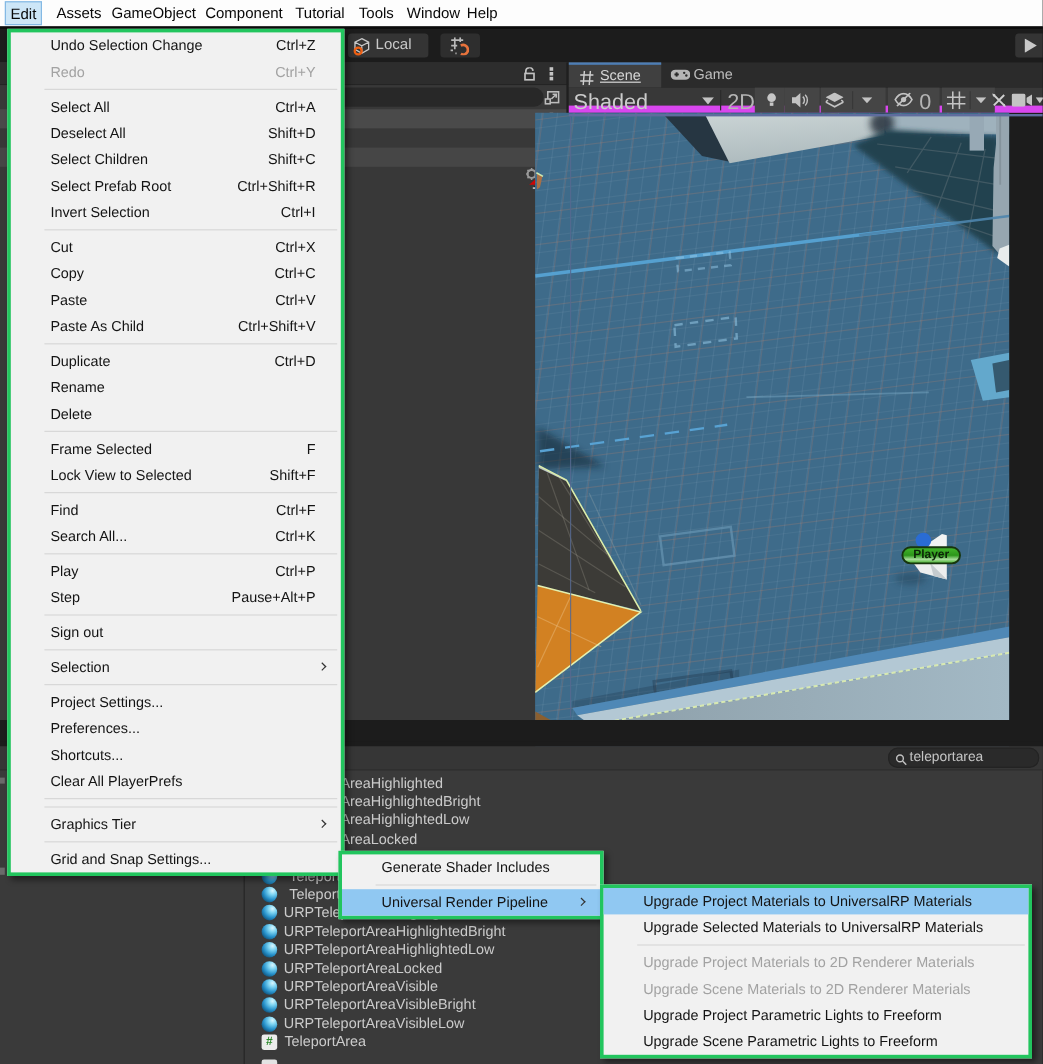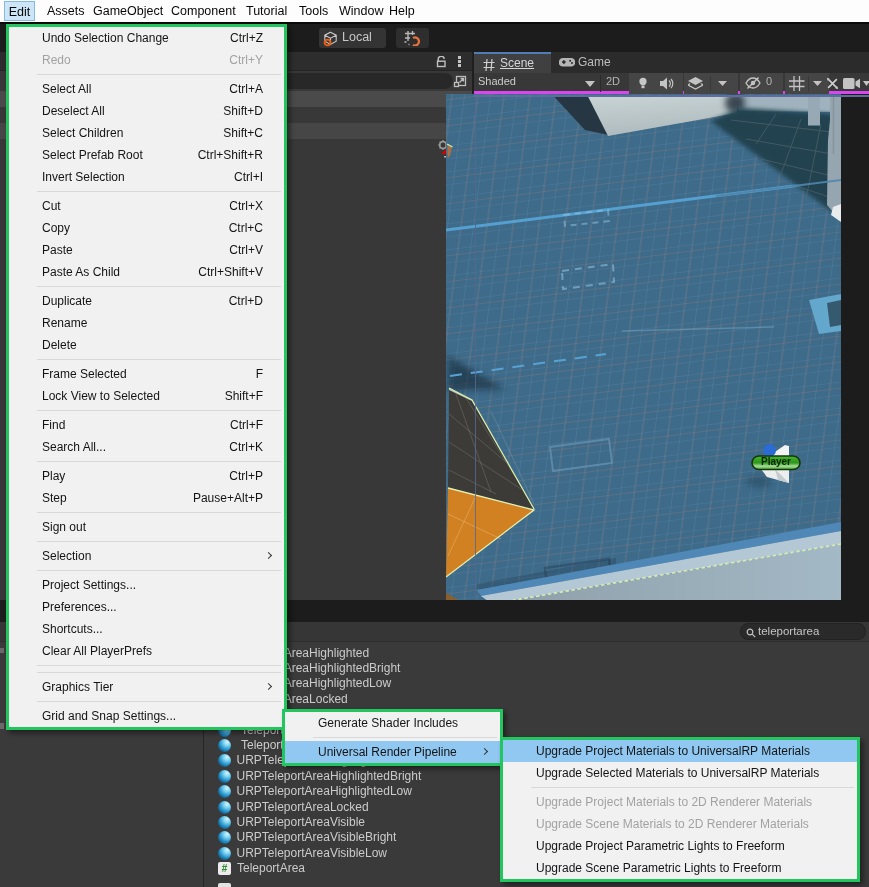--- a/index.html
+++ b/index.html
@@ -12,41 +12,41 @@
   #menubar { left:0; top:0; width:869px; height:22px; background:#fdfdfd; }
   #menubar .mi { position:absolute; top:1px; height:20px; line-height:20px;
     font-size:12.5px; color:#080808; }
   #mi-edit { left:4px; top:1px; height:20px; width:31px; text-align:center;
     background:#cde6f7; border:1px solid #84b9e4; line-height:18px; }
   #blackline { left:0; top:22px; width:869px; height:2px; background:#0b0b0b; }
 
   
   #toolbar { left:0; top:24px; width:869px; height:28px; background:#1c1c1c; }
   .tbtn { position:absolute; background:#343434; border-radius:3px; color:#c9c9c9;
-    font-size:12.5px;margin-left:29px; }
+    font-size:12.5px; }
 
   
   #hier { left:0; top:52px; width:474px; height:548px; background:#383838; }
   #hier-tabstrip { left:0; top:0; width:474px; height:19px; background:#2d2d2d;
     border-bottom:1px solid #242424; }
   #hier-search-row { left:0; top:19px; width:474px; height:20px; background:#383838; }
   #hier-scene-row { left:0; top:39px; width:474px; height:16px; background:#4a4a4a; }
   #hier-sel-row { left:0; top:71px; width:472px; height:16px; background:#464646; }
   .chev { position:absolute; width:7px; height:7px; border-right:2px solid #a2a2a2;
     border-top:2px solid #a2a2a2; transform:rotate(45deg); }
   #hier-right-border { left:472px; top:52px; width:2px; height:548px; background:#1f1f1f; }
 
   
   #scenetabs { left:474px; top:52px; width:395px; height:21px; background:#2b2b2b; }
   #tab-scene { position:absolute; left:0; top:0; width:77px; height:21px; background:#404040;
     border-top:2px solid #4e7eb5; color:#d6d6d6; font-size:12px; line-height:19px;text-decoration:underline; }
   #tab-game { position:absolute; left:77px; top:0; width:78px; height:21px;
     color:#bdbdbd; font-size:12px; line-height:21px; }
   #scenebar { left:474px; top:73px; width:395px; height:21px; background:#383838;
-    border-bottom:3px solid #d946ef; color:#cccccc; font-size:11px; }
+    border-bottom:6px solid #d946ef; color:#cccccc; font-size:18px; }
   #viewport { left:446px; top:94px; width:395px; height:598px; background:#3e6b8a;text-align:right; }
 
   
   #split-h { left:0; top:600px; width:869px; height:22px; background:#1c1c1c; }
 
   
   #proj { left:0; top:622px; width:869px; height:265px; background:#3a3a3a; }
   #proj-tabstrip { left:0; top:618px; width:869px; height:4px; background:#1c1c1c; }
   #proj-toolbar { left:0; top:622px; width:869px; height:20px; background:#363636;
     border-bottom:1px solid #2e2e2e; }

